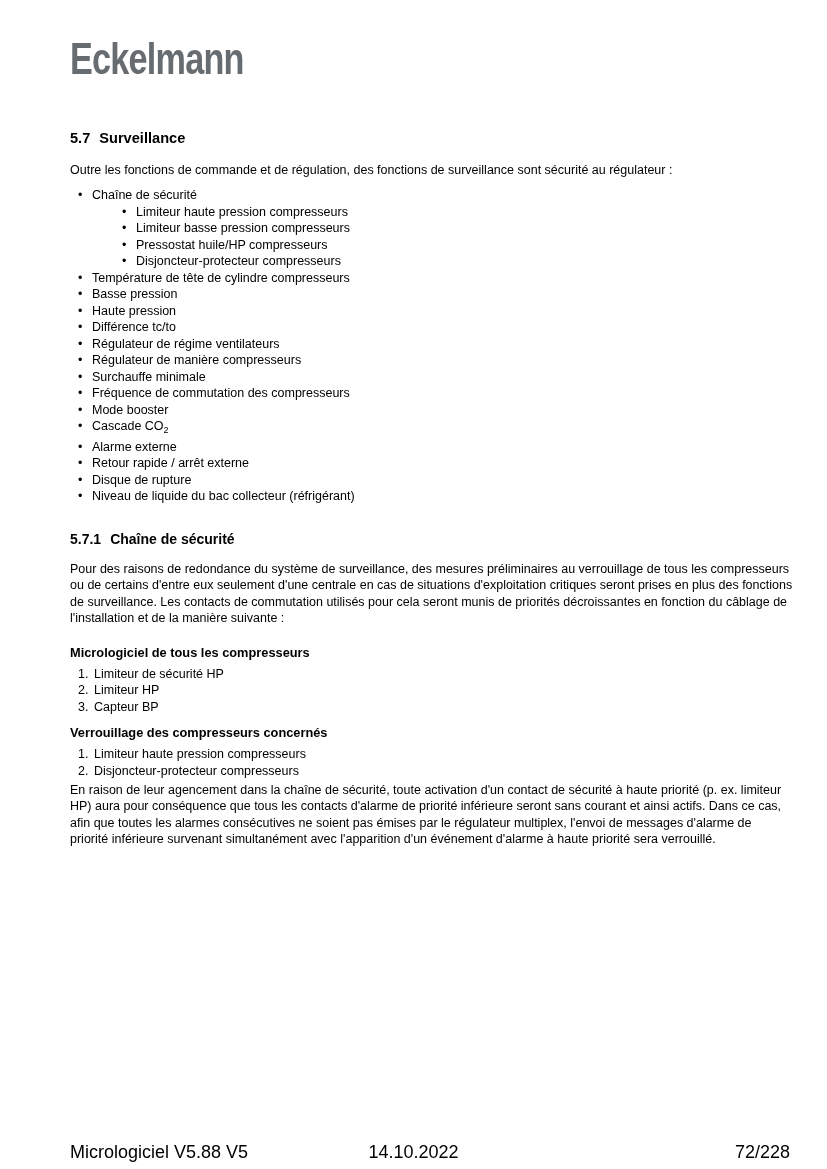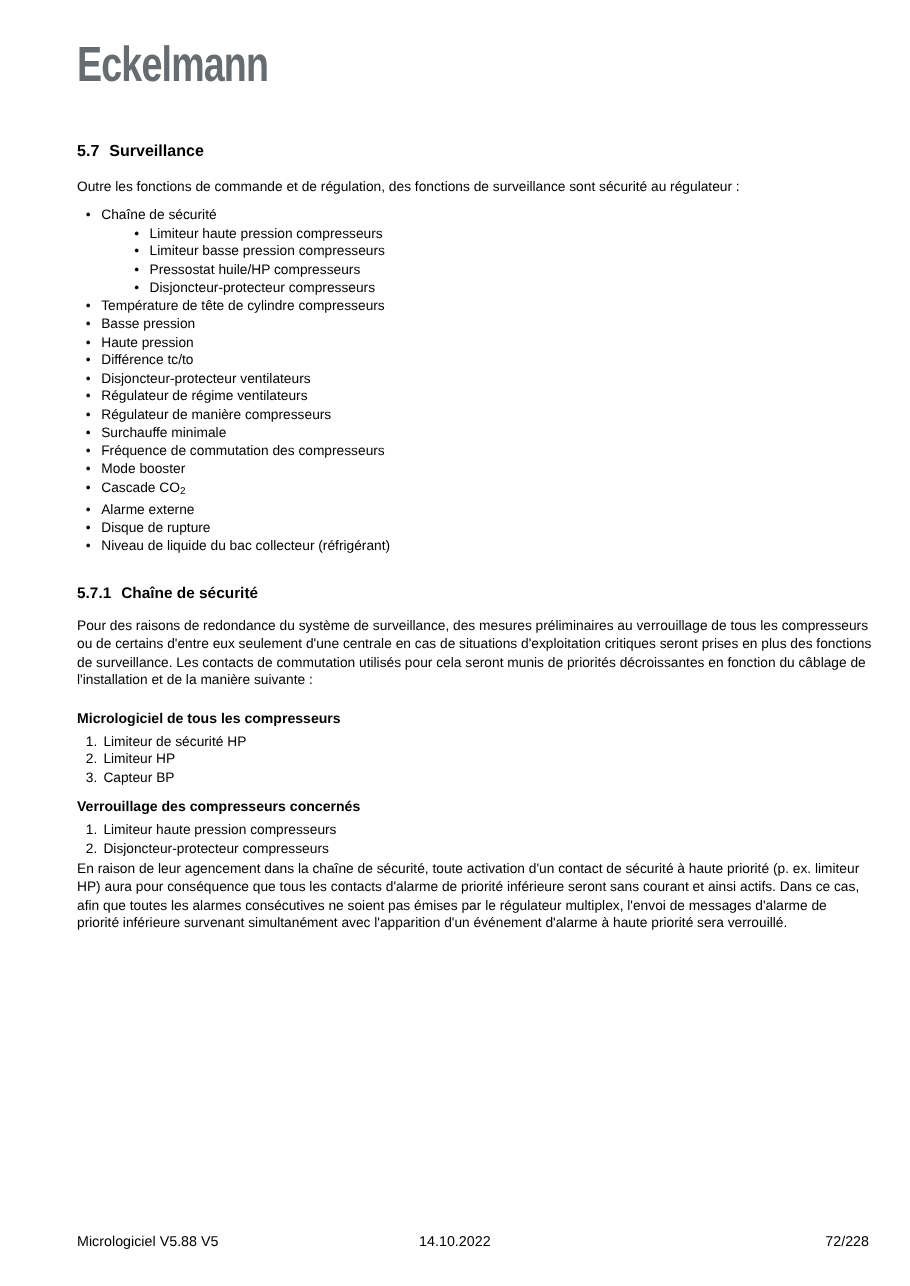--- a/index.html
+++ b/index.html
@@ -103,23 +103,23 @@
   ol.nlist li::before {
     content: counter(item) ".";
     position: absolute;
     left: 8px;
     top: 0;
   }
   .footer {
     position: absolute;
     left: 0;
     right: 0;
-    top: 1121px;
+    top: 1144px;
     height: 17px;
-    font-size: 13px;
+    font-size: 18px;
     line-height: 16px;
   }
   .footer .f-left { position: absolute; left: 70px; }
   .footer .f-center { position: absolute; left: 50%; transform: translateX(-50%); }
   .footer .f-right { position: absolute; right: 37px; }
 </style>
 </head>
 <body>
 
 <div class="page">
@@ -142,28 +142,28 @@
           <li><span>Limiteur haute pression compresseurs</span></li>
           <li><span>Limiteur basse pression compresseurs</span></li>
           <li><span>Pressostat huile/HP compresseurs</span></li>
           <li><span>Disjoncteur-protecteur compresseurs</span></li>
         </ul>
       </li>
       <li><span>Température de tête de cylindre compresseurs</span></li>
       <li><span>Basse pression</span></li>
       <li><span>Haute pression</span></li>
       <li><span>Différence tc/to</span></li>
-      <li><span>Disjoncteur-protecteur ventilateurs</span></li>
       <li><span>Régulateur de régime ventilateurs</span></li>
       <li><span>Régulateur de manière compresseurs</span></li>
       <li><span>Surchauffe minimale</span></li>
       <li><span>Fréquence de commutation des compresseurs</span></li>
       <li><span>Mode booster</span></li>
       <li class="co2-item"><span>Cascade CO</span><sub>2</sub></li>
       <li><span>Alarme externe</span></li>
+      <li><span>Retour rapide / arrêt externe</span></li>
       <li><span>Disque de rupture</span></li>
       <li><span>Niveau de liquide du bac collecteur (réfrigérant)</span></li>
     </ul>
 
     <h3 class="sec">
       <span class="h-num">5.7.1</span><span>Chaîne de sécurité</span>
     </h3>
 
     <p class="body-par">Pour des raisons de redondance du système de surveillance, des mesures préliminaires au verrouillage de tous les compresseurs ou de certains d'entre eux seulement d'une centrale en cas de situations d'exploitation critiques seront prises en plus des fonctions de surveillance. Les contacts de commutation utilisés pour cela seront munis de priorités décroissantes en fonction du câblage de l'installation et de la manière suivante :</p>
 

